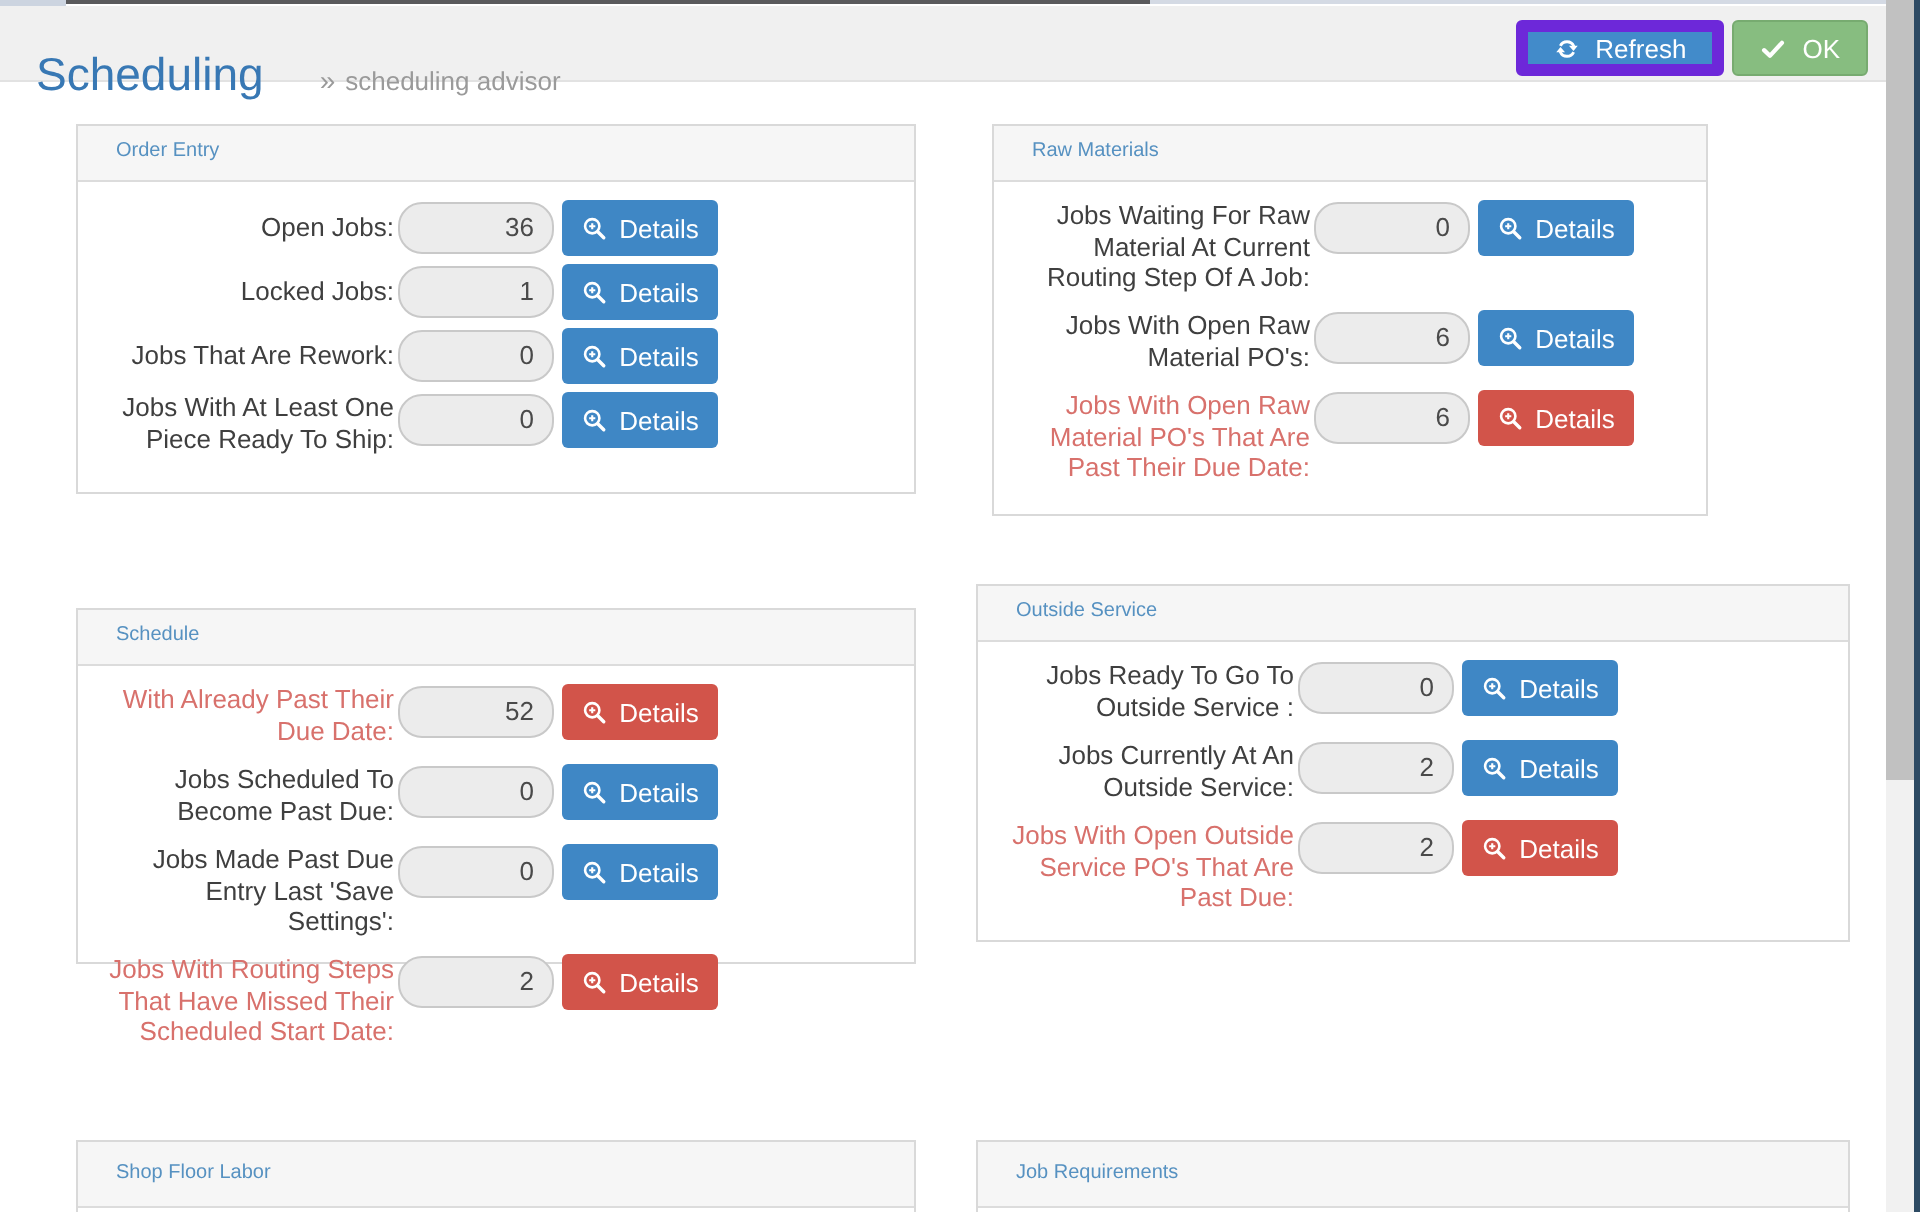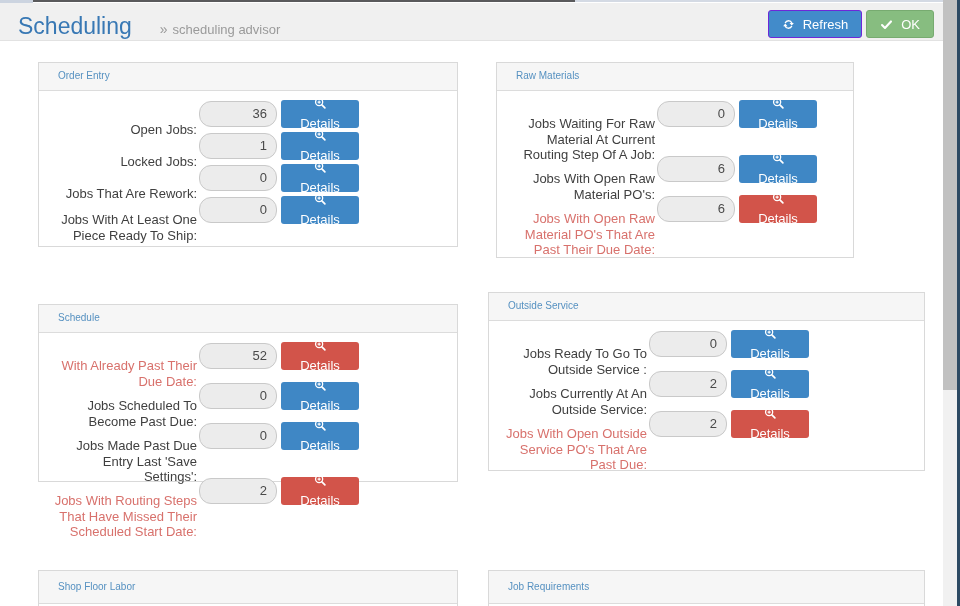--- a/index.html
+++ b/index.html
@@ -20,31 +20,31 @@
   
   .top-strip{position:absolute;top:0;left:0;width:960px;height:3px;background:#fff}
   .artifact-tab{position:absolute;top:0;left:0;width:33px;height:3px;background:#ccd4e0}
   .artifact-line-dark{position:absolute;top:0;left:33px;width:542px;height:2px;background:#5a5a5c}
   .artifact-line-light{position:absolute;top:0;left:575px;width:385px;height:2px;background:#d4dae4}
 
   
   .appbar{
     position:absolute;top:3px;left:0;width:960px;height:38px;
     background:#f0f0f0;border-bottom:1px solid #e2e2e2;
-    display:flex;align-items:baseline;padding:10px 0 0 18px;
+    display:flex;align-items:baseline;padding:21px 0 0 18px;
   }
   .page-title{font-size:23px;color:var(--title-blue);line-height:26px}
   .breadcrumb{margin-left:28px;font-size:13px;color:#9a9a9a}
   .breadcrumb .sep{margin-right:5px;font-size:14px}
   .appbar-buttons{position:absolute;right:26px;top:7px;display:flex;gap:4px}
   .hbtn{
     height:28px;padding:0 13px;font-size:13px;color:#fff;border-radius:3px;
     display:flex;align-items:center;gap:8px;cursor:pointer;font-family:inherit;
   }
-  .hbtn-refresh{background:var(--accent-blue);border:1px solid #6d28d9}
+  .hbtn-refresh{background:var(--accent-blue);border:6px solid #6d28d9}
   .hbtn-ok{background:var(--accent-green);border:1px solid #77ab70}
   .hbtn svg{display:block}
 
   
   .panel{position:absolute;background:#fff;border:1px solid #d9d9d9}
   .panel-h{
     height:28px;line-height:26px;background:#f6f6f6;border-bottom:1px solid #dcdcdc;
     padding-left:19px;font-size:10px;color:var(--panel-title);
   }
   .p0{left:38px;top:62px;width:420px;height:185px}
@@ -53,33 +53,33 @@
   .p3{left:488px;top:292px;width:437px;height:179px}
   .p4{left:38px;top:570px;width:420px;height:60px}
   .p5{left:488px;top:570px;width:437px;height:60px}
   .p4 .panel-h,.p5 .panel-h{height:33px;line-height:32px}
 
   .panel-body{position:relative}
   .row{position:absolute;left:0;width:100%;height:28px}
   .lbl{
     position:absolute;left:10px;width:148px;min-height:28px;
     display:flex;flex-direction:column;justify-content:center;
-    text-align:right;font-size:13px;line-height:15.5px;color:#3f3f3f;margin-top:16px;
+    text-align:right;font-size:13px;line-height:15.5px;color:#3f3f3f;
   }
   .row.alert .lbl{color:var(--alert-text)}
   .val{
     position:absolute;left:160px;top:1px;width:78px;height:26px;
     background:#ececec;border:1px solid #c9c9c9;border-radius:12px;
     text-align:right;padding-right:9px;font-size:13px;line-height:24px;color:#4a4a4a;
   }
   .btn{
     position:absolute;left:242px;top:0;width:78px;height:28px;
     border:none;border-radius:3px;background:var(--accent-blue2);color:#fff;
     font-size:13px;display:flex;align-items:center;justify-content:center;gap:6px;
-    cursor:pointer;font-family:inherit;flex-direction:column;
+    cursor:pointer;font-family:inherit;
   }
   .row.alert .btn{background:var(--alert-red)}
   .btn svg{display:block}
 
   
   .scroll-track{position:absolute;right:3px;top:0;width:14px;height:606px;background:#f1f1f1}
   .scroll-thumb{position:absolute;left:0;top:0;width:14px;height:390px;background:#c1c1c1}
   .win-edge{position:absolute;right:0;top:0;width:3px;height:606px;background:#2d4a63}
 </style>
 </head>

